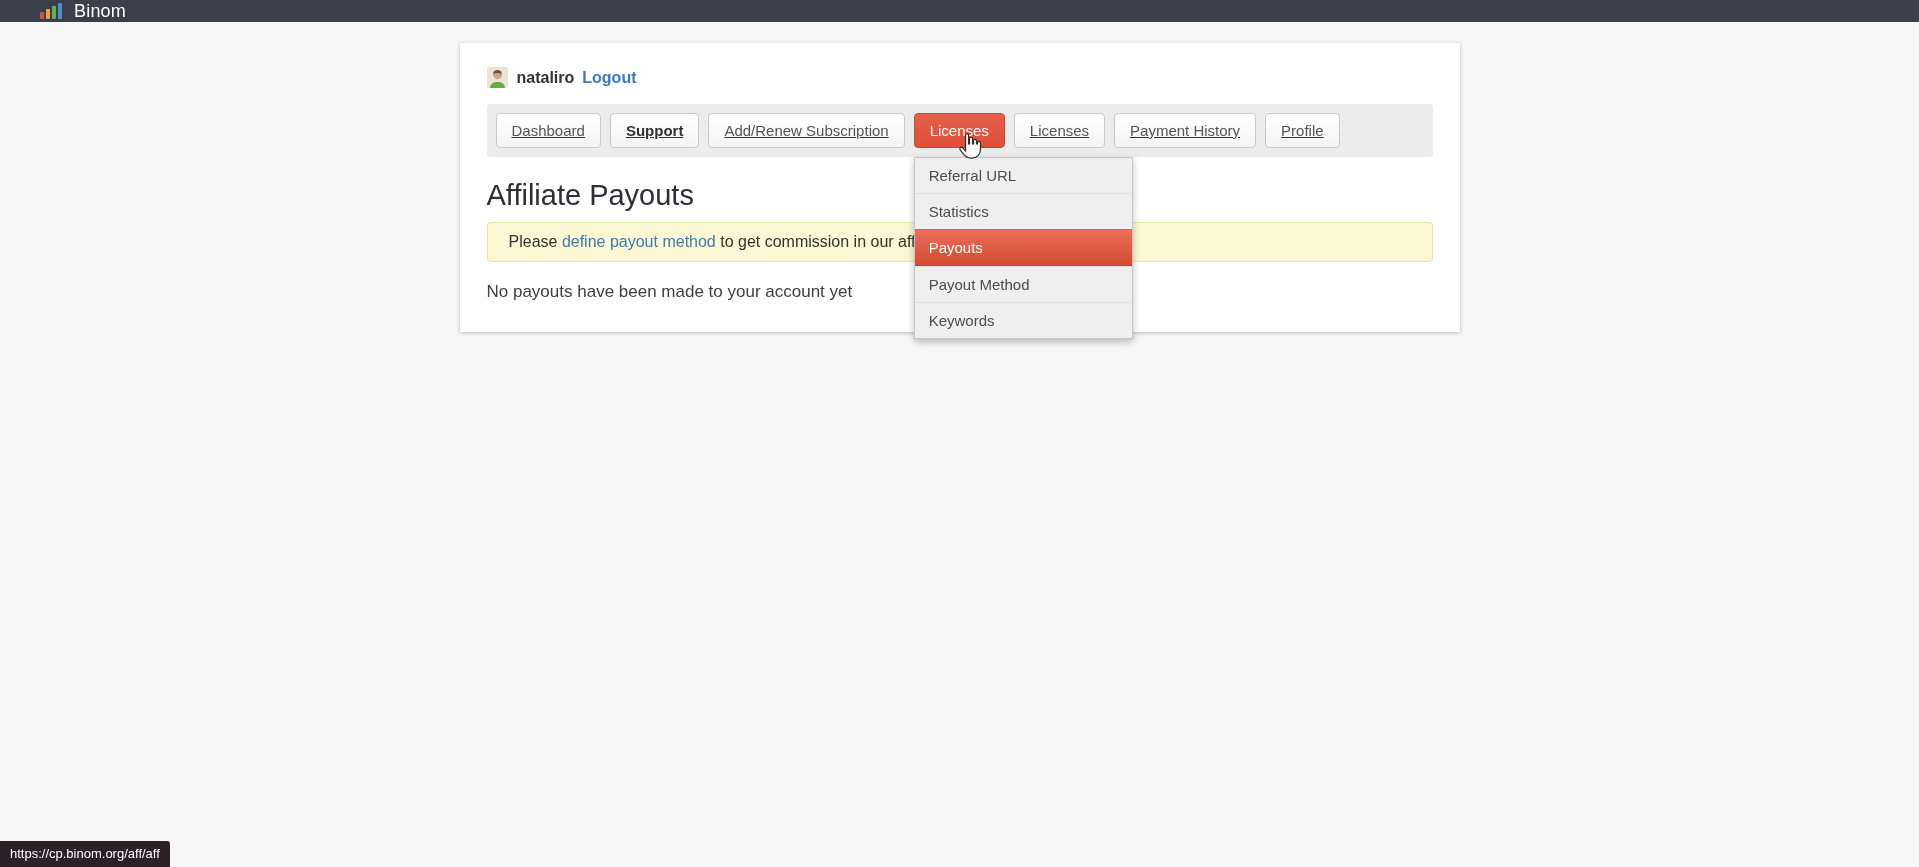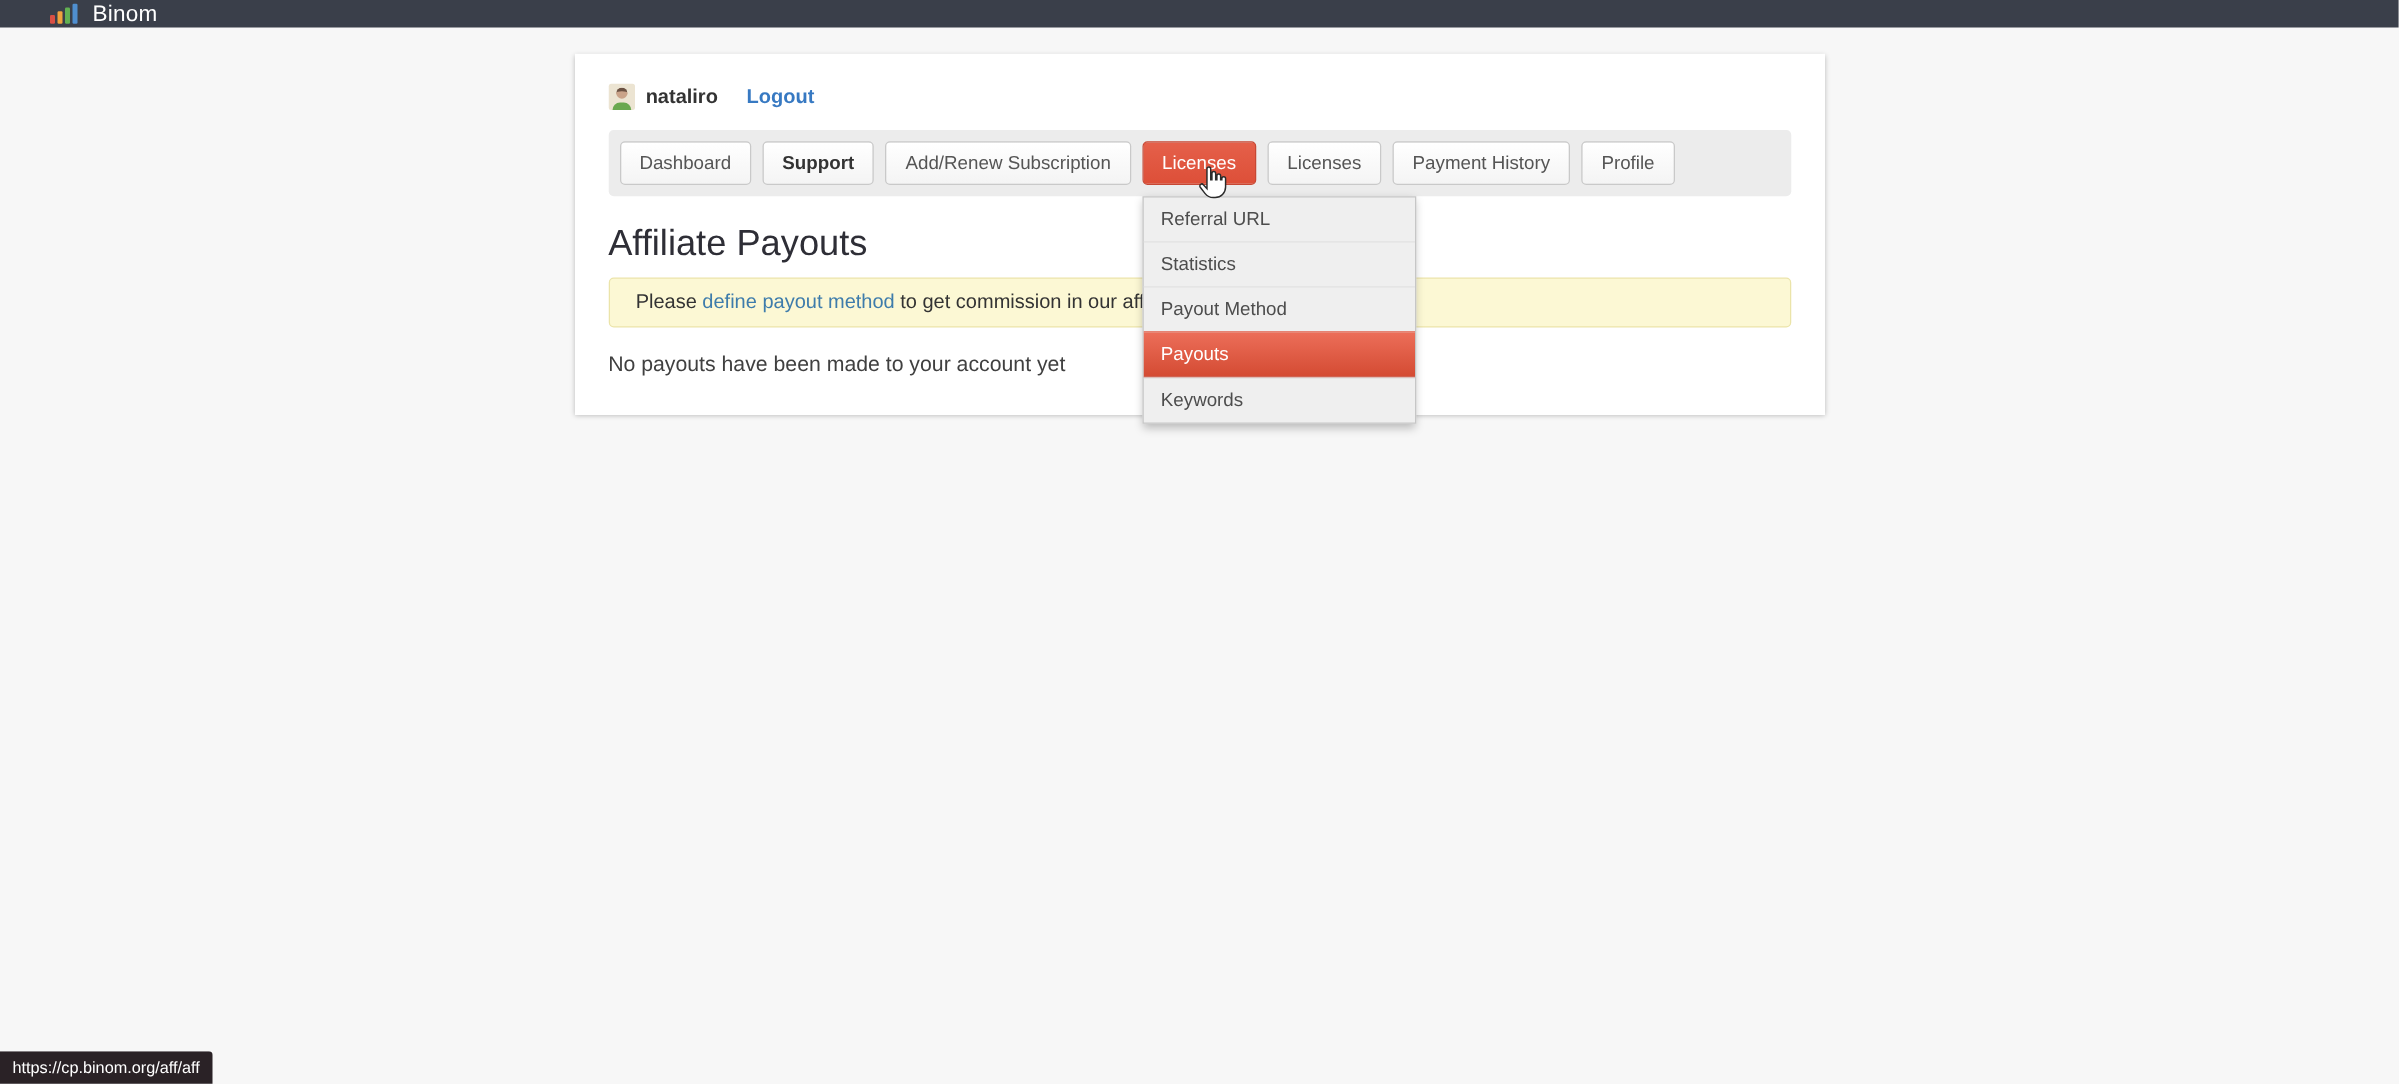--- a/index.html
+++ b/index.html
@@ -45,32 +45,33 @@
   }
   .avatar .head {
     position: absolute; top: 3px; left: 6px; width: 9px; height: 9px;
     border-radius: 50%; background: #caa389;
     border-top: 3px solid #6b5142;
   }
   .avatar .body {
     position: absolute; bottom: -2px; left: 3px; width: 15px; height: 8px;
     border-radius: 6px 6px 0 0; background: #6aa84f;
   }
-  .user-name { font-weight: bold; font-size: 16px; color: #333; margin-right: 23px; }
+  .user-name { font-weight: bold; font-size: 16px; color: #333; margin-right: 8px; }
   .logout-link { font-weight: bold; font-size: 16px; color: #3779c2; text-decoration: none; cursor: pointer; }
 
   
   .strip {
     background: #ececec;
     border-radius: 4px;
     padding: 9px 9px;
     display: flex;
     align-items: flex-start;
     gap: 9px;
     margin-bottom: 22px;
+    text-decoration: underline;
   }
   .nav-btn {
     font-family: inherit;
     font-size: 15px;
     color: #555;
     background: linear-gradient(#ffffff, #f4f4f4);
     border: 1px solid #c9c9c9;
     border-radius: 4px;
     padding: 8px 15px;
     cursor: pointer;
@@ -186,22 +187,22 @@
     <button class="nav-btn bold">Support</button>
     <button class="nav-btn">Add/Renew Subscription</button>
     <div class="ref-wrap">
       <button class="nav-btn active">Licenses</button>
       <svg class="cursor" viewBox="0 0 24 28">
         <path d="M10.2 1.5c.8 0 1.4.6 1.4 1.4v8.2h.9V6.3c0-.8.6-1.4 1.4-1.4s1.4.6 1.4 1.4v4.8h.9V8.2c0-.8.6-1.4 1.4-1.4s1.4.6 1.4 1.4v2.9h.9v-1c0-.8.6-1.4 1.4-1.4s1.4.6 1.4 1.4v6.4c0 4.3-3.5 7.8-7.8 7.8h-1.3c-2.5 0-4.8-1.2-6.3-3.1l-3.5-4.6c-.5-.7-.4-1.6.3-2.1.6-.5 1.5-.4 2 .2l2.7 3V2.9c0-.8.6-1.4 1.4-1.4z" fill="#ffffff" stroke="#2b2b2b" stroke-width="1.1"></path>
       </svg>
       <div class="dropdown">
         <div class="dd-item">Referral URL</div>
         <div class="dd-item">Statistics</div>
+        <div class="dd-item active">Payouts</div>
         <div class="dd-item">Payout Method</div>
-        <div class="dd-item active">Payouts</div>
         <div class="dd-item">Keywords</div>
       </div>
     </div>
     <button class="nav-btn">Licenses</button>
     <button class="nav-btn">Payment History</button>
     <button class="nav-btn">Profile</button>
   </div>
 
   <h1 class="page-title">Affiliate Payouts</h1>
 

